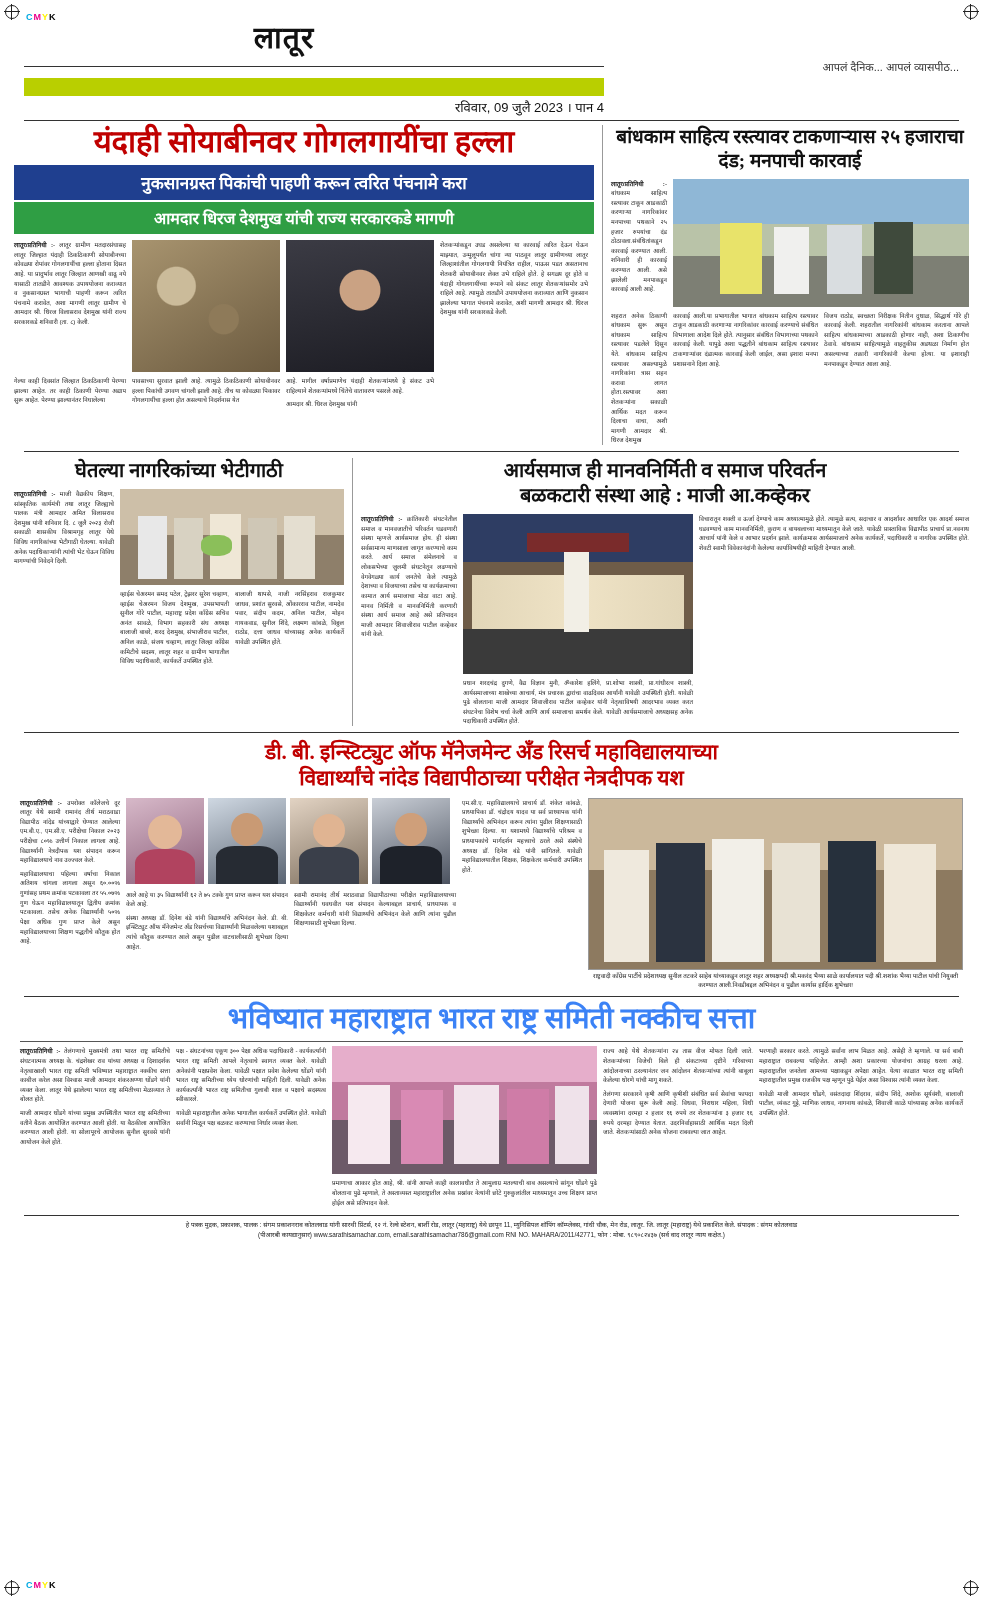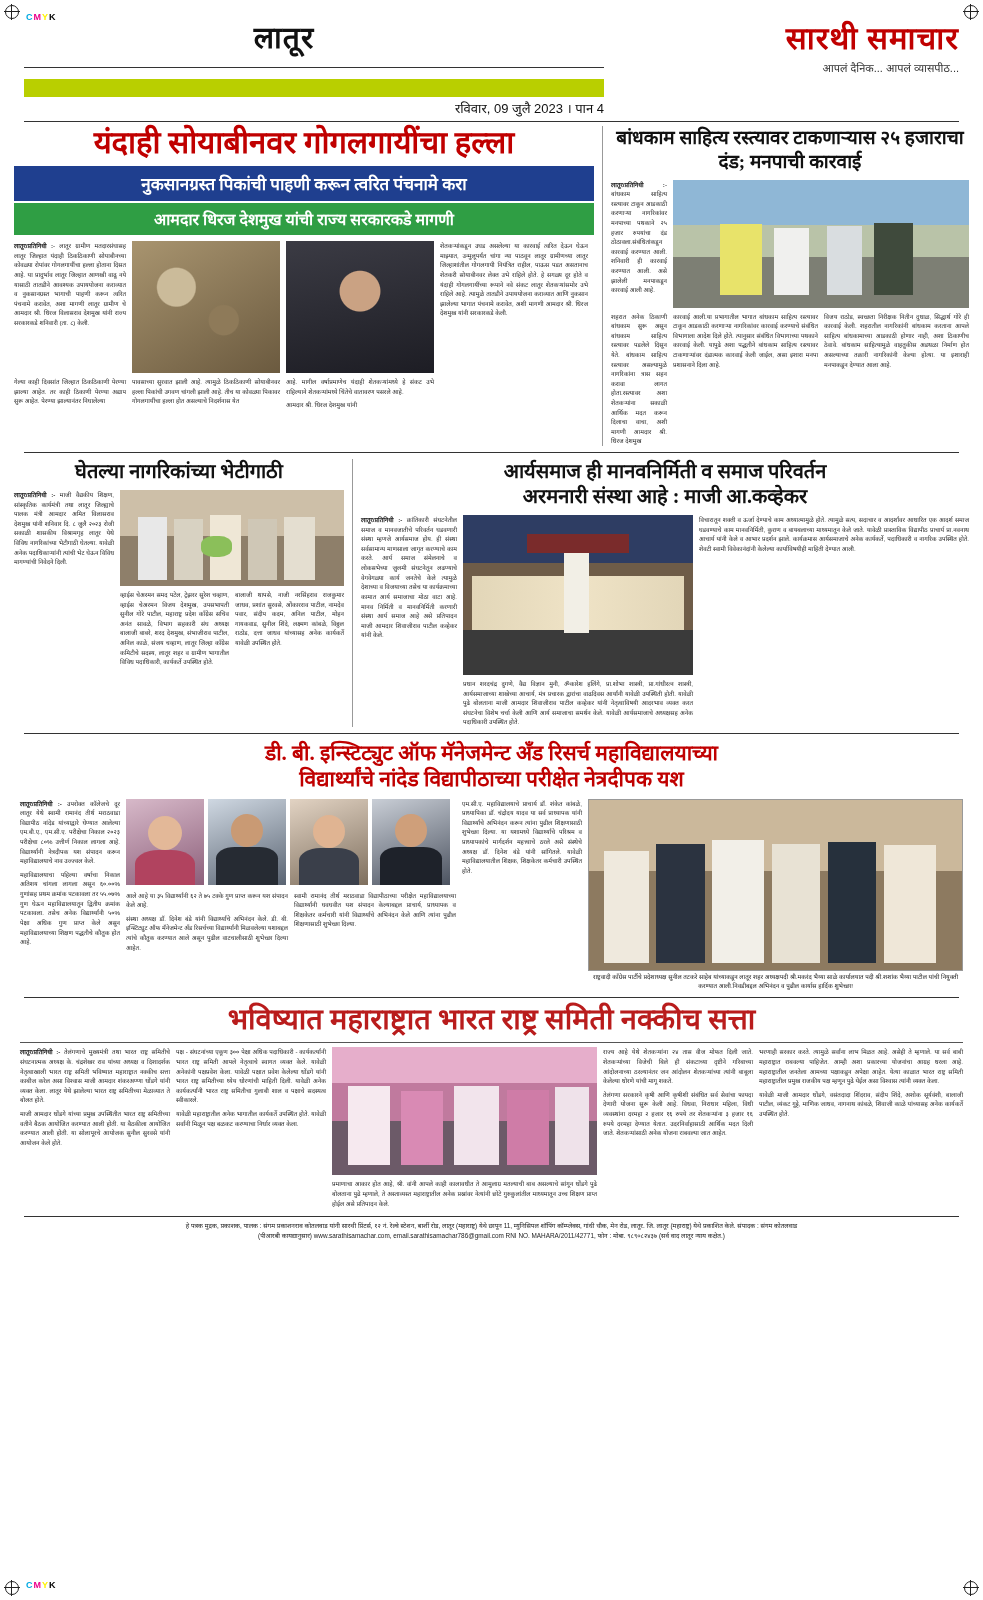--- a/index.html
+++ b/index.html
@@ -76,21 +76,21 @@
   #sec-top .right { flex:1; border-left:1px solid #999; padding-left:8px; }
   .soil { background:linear-gradient(160deg,#b8a284,#7a6548 60%,#5d4a33); }
   .portrait { background:linear-gradient(160deg,#4a4a52,#2b2b33); }
   .indoor { background:linear-gradient(160deg,#d9d2c4,#9d9383); }
   .stage { background:linear-gradient(180deg,#2e3d63,#5a6b8c); }
   .office { background:linear-gradient(160deg,#cfd6dc,#8d99a6); }
   .meeting { background:linear-gradient(160deg,#d8c5a8,#9e8568); }
   .pinkflag { background:linear-gradient(160deg,#f2a3c8,#b8467f); }
 
   .bigband-red {
-    font-family:"Liberation Serif", serif; font-weight:bold; color:#b91c1c;
+    font-family:"Liberation Serif", serif; font-weight:bold; color:#3b82f6;
     font-size:29px; line-height:1.2; text-align:center;
   }
   .footer {
     font-size:6.4px; text-align:center; line-height:1.6; padding:4px 12px 0 12px; color:#222;
   }
   .footer .l2 { }
 </style>
 </head>
 <body>
 
@@ -109,23 +109,20 @@
     <span>C</span><span>M</span><span>Y</span><span>K</span>
   </div>
   <div class="cmyk" style="left:26px;bottom:10px;">
     <span>C</span><span>M</span><span>Y</span><span>K</span>
   </div>
 
   <div class="masthead">
     <div class="mast-left">
       <div class="mast-city">लातूर</div>
     </div>
-    <div class="mast-right">
-      <div class="mast-title">सारथी समाचार</div>
-    </div>
   </div>
 
   <div style="display:flex;align-items:center;padding:0 14px;">
     <div style="width:580px;">
         <hr class="hr-thin" style="margin:2px 0 0 0;">
       </div>
     <div style="flex:1;text-align:right;" class="mast-tag">आपलं दैनिक... आपलं व्यासपीठ...</div>
   </div>
 
   <div class="greenbar" style="width:580px;margin-left:14px;"></div>
@@ -245,21 +242,21 @@
             <div class="body-text">व्हाईस चेअरमन समद पटेल, ट्रेझरर सुरेश चव्हाण, व्हाईस चेअरमन विजय देशमुख, उपसभापती सुनील गोरे पाटील, महाराष्ट्र प्रदेश काँग्रेस सचिव अनंत सावळे, विभाग सहकारी संघ अध्यक्ष बालाजी बाबरे, शरद देशमुख, संभाजीराव पाटील, अनिल काळे, संजय चव्हाण, लातूर जिल्हा काँग्रेस कमिटीचे सदस्य, लातूर शहर व ग्रामीण भागातील विविध पदाधिकारी, कार्यकर्ते उपस्थित होते.</div>
           </div>
         <div style="flex:1;">
             <div class="body-text">बालाजी थापसे, नाजी नरसिंहराव राजकुमार जाधव, प्रशांत सुरवसे, ओंकारराव पाटील, नामदेव पवार, संदीप कदम, अनिल पाटील, मोहन गायकवाड, सुनील शिंदे, लक्ष्मण कांबळे, विठ्ठल राठोड, दत्ता जाधव यांच्यासह अनेक कार्यकर्ते यावेळी उपस्थित होते.</div>
           </div>
       </div>
     </div>
 
     <div style="flex:1;border-left:1px solid #999;padding-left:8px;">
       <div class="headline-sub">आर्यसमाज ही मानवनिर्मिती व समाज परिवर्तन</div>
-      <div class="headline-sub">अरमनारी संस्था आहे : माजी आ.कव्हेकर</div>
+      <div class="headline-sub">बळकटारी संस्था आहे : माजी आ.कव्हेकर</div>
       <div style="display:flex;gap:6px;margin-top:6px;">
         <div style="width:96px;">
           <div class="body-text">
             <span class="byline">लातूर/प्रतिनिधी :-</span>
             <span>क्रांतिकारी संघटनेतील समाज व मानवजातीचे परिवर्तन घडवणारी संस्था म्हणजे आर्यसमाज होय. ही संस्था सर्वसामान्य माणसाला जागृत करण्याचे काम करते. आर्य समाज संमेलनाचे व लोकसभेच्या जुलमी संघटनेतून लढण्याचे वेगवेगळ्या कार्य जनतेचे केले त्यामुळे देशाच्या व विजयाच्या तसेच या कार्यक्रमाच्या कामात आर्य समाजाचा मोठा वाटा आहे. मानव निर्मिती व मानवनिर्मिती करणारी संस्था आर्य समाज आहे असे प्रतिपादन माजी आमदार शिवाजीराव पाटील कव्हेकर यांनी केले.</span>
           </div>
         </div>
         <div style="width:230px;">
           <div class="photo stage" style="height:160px;">
             <div class="ph-in" style="background:linear-gradient(180deg,#2e3d63 0 30%, #6e5c48 30% 72%, #3a3a3a 72%);"></div>

